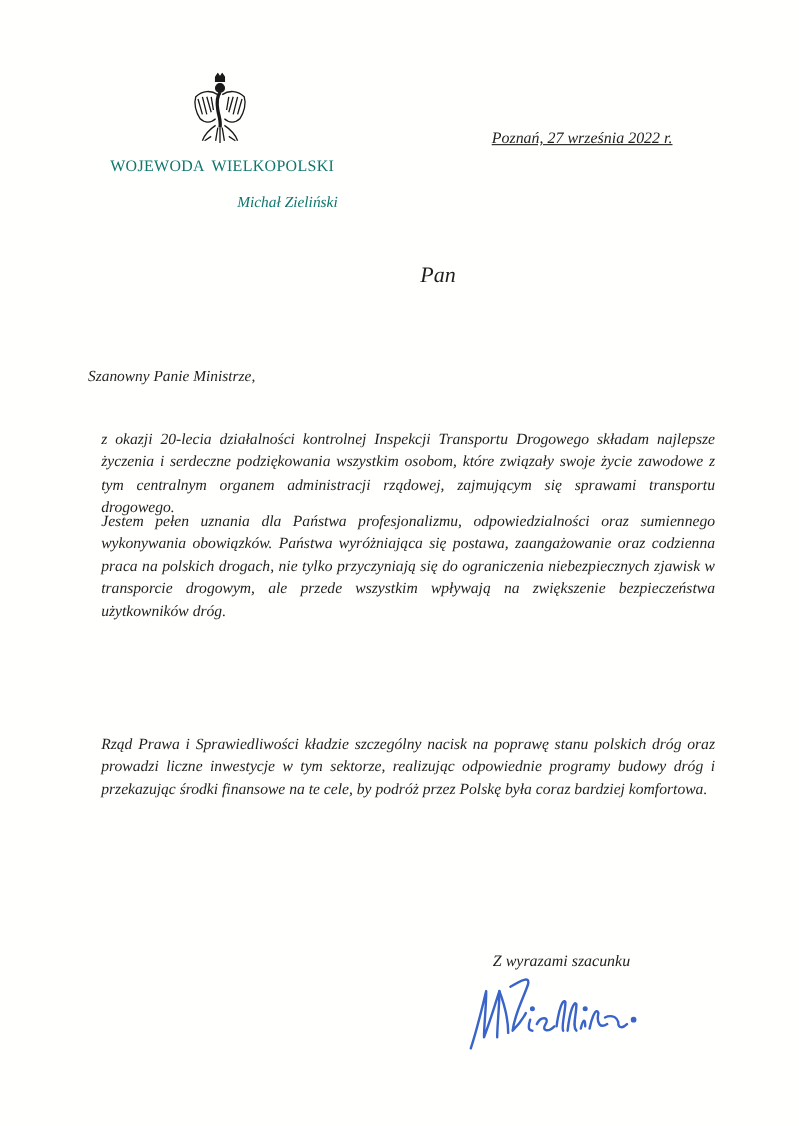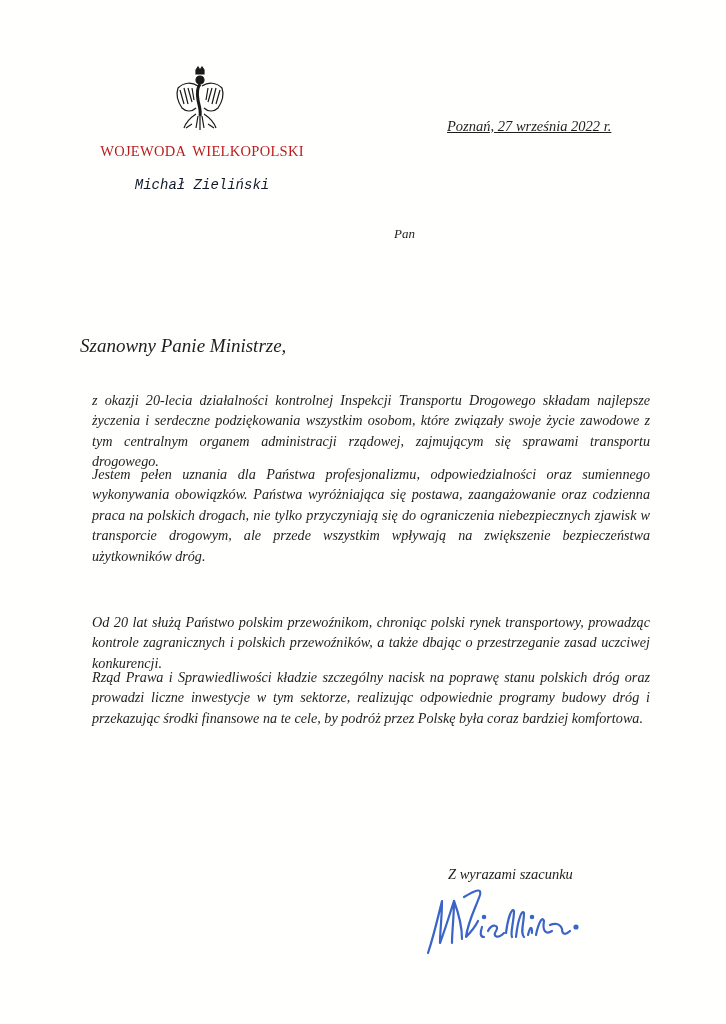--- a/index.html
+++ b/index.html
@@ -4,33 +4,33 @@
 <style>
   html, body { margin: 0; padding: 0; }
   body {
     width: 726px; height: 1024px; background: #ffffff; position: relative; overflow: hidden;
     font-family: "DejaVu Serif", "Liberation Serif", serif; color: #1e1e1e;
   }
   .page { position: absolute; left: 0; top: 0; width: 726px; height: 1024px; background: #fffffd; }
   .emblem { position: absolute; left: 172px; top: 66px; width: 56px; height: 68px; }
   .office {
     position: absolute; left: 97px; top: 143px; width: 210px; text-align: center;
-    font-family: "Liberation Serif", serif; font-size: 14.5px; letter-spacing: 0.3px; color: #b91c1c;
+    font-family: "Liberation Serif", serif; font-size: 14.5px; letter-spacing: 0.3px; color: #0f766e;
   }
   .office .w2 { margin-left: 6px; }
   .signer {
-    position: absolute; left: 97px; top: 177px; width: 210px; text-align: center;
-    font-family: Liberation Mono, monospace; font-style: italic; font-size: 14px; color: #0f172a;
+    position: absolute; left: 97px; top: 177px; width: 210px; text-align: right;
+    font-family: Liberation Serif, serif; font-style: italic; font-size: 14px; color: #0f766e;
   }
   .date {
     position: absolute; left: 447px; top: 118px;
     font-family: "Liberation Serif", serif; font-style: italic; font-size: 14.5px; text-decoration: underline;
   }
-  .addressee { position: absolute; left: 382px; top: 224px; font-family: "Liberation Serif", serif; font-style: italic; font-size: 13px; line-height: 20px; margin-left: 12px; }
-  .salutation { position: absolute; left: 80px; top: 335px; font-family: "Liberation Serif", serif; font-style: italic; font-size: 19px; }
+  .addressee { position: absolute; left: 382px; top: 240px; font-family: "Liberation Serif", serif; font-style: italic; font-size: 20px; line-height: 20px; }
+  .salutation { position: absolute; left: 80px; top: 335px; font-family: "Liberation Serif", serif; font-style: italic; font-size: 14px; }
   .body-text {
     position: absolute; left: 80px; width: 558px;
     font-family: "Liberation Serif", serif; font-style: italic; font-size: 14.2px; line-height: 20.4px;
     text-align: justify; margin: 12px;
   }
   .p1 { top: 378px; }
   .p2 { top: 452px; }
   .p3 { top: 600px; }
   .p4 { top: 655px; }
   .p5 { top: 771px; }
@@ -65,21 +65,20 @@
   <div class="date">Poznań, 27 września 2022 r.</div>
 
   <div class="addressee">
     <div>Pan</div>
   </div>
 
   <div class="salutation">Szanowny Panie Ministrze,</div>
 
   <p class="body-text p1">z okazji 20-lecia działalności kontrolnej Inspekcji Transportu Drogowego składam najlepsze życzenia i serdeczne podziękowania wszystkim osobom, które związały swoje życie zawodowe z tym centralnym organem administracji rządowej, zajmującym się sprawami transportu drogowego.</p>
   <p class="body-text p2">Jestem pełen uznania dla Państwa profesjonalizmu, odpowiedzialności oraz sumiennego wykonywania obowiązków. Państwa wyróżniająca się postawa, zaangażowanie oraz codzienna praca na polskich drogach, nie tylko przyczyniają się do ograniczenia niebezpiecznych zjawisk w transporcie drogowym, ale przede wszystkim wpływają na zwiększenie bezpieczeństwa użytkowników dróg.</p>
-  <p class="body-text p3">Od 20 lat służą Państwo polskim przewoźnikom, chroniąc polski rynek transportowy, prowadząc kontrole zagranicznych i polskich przewoźników, a także dbając o przestrzeganie zasad uczciwej konkurencji.</p>
   <p class="body-text p4">Rząd Prawa i Sprawiedliwości kładzie szczególny nacisk na poprawę stanu polskich dróg oraz prowadzi liczne inwestycje w tym sektorze, realizując odpowiednie programy budowy dróg i przekazując środki finansowe na te cele, by podróż przez Polskę była coraz bardziej komfortowa.</p>
 
   <div class="closing">Z wyrazami szacunku</div>
 
   <svg class="signature" viewBox="0 0 170 70">
     <g fill="none" stroke="#3a64c8" stroke-width="2.2" stroke-linecap="round" stroke-linejoin="round">
       <path d="M8 66 C14 48 18 30 22 14 C22 30 20 44 20 56 C26 40 30 26 34 14 C34 30 32 44 32 56"></path>
       <path d="M34 14 C40 30 42 40 42 52"></path>
       <path d="M44 10 C54 4 62 0 60 8 C56 20 48 34 46 50 C52 44 56 38 58 34"></path>
       <path d="M62 40 C60 46 60 50 64 50"></path>

